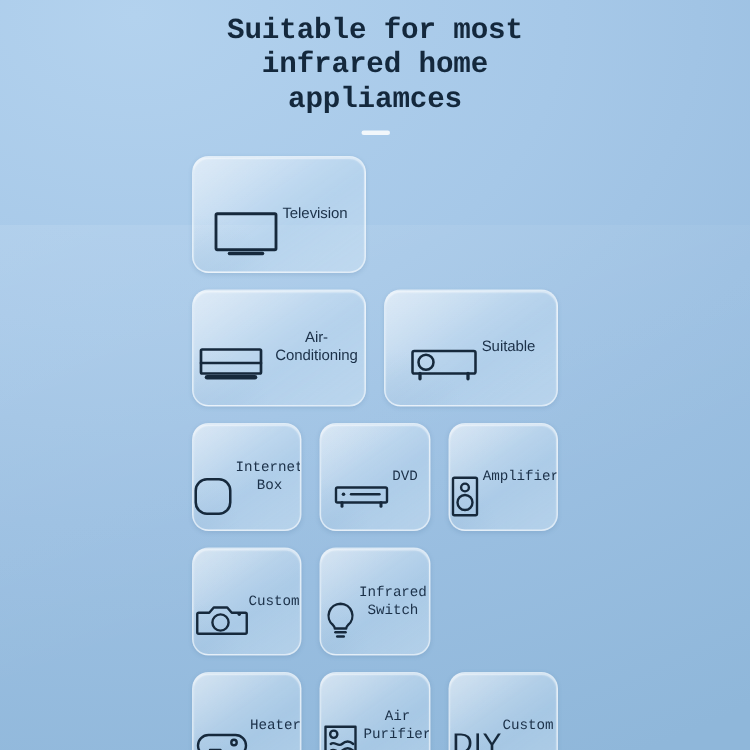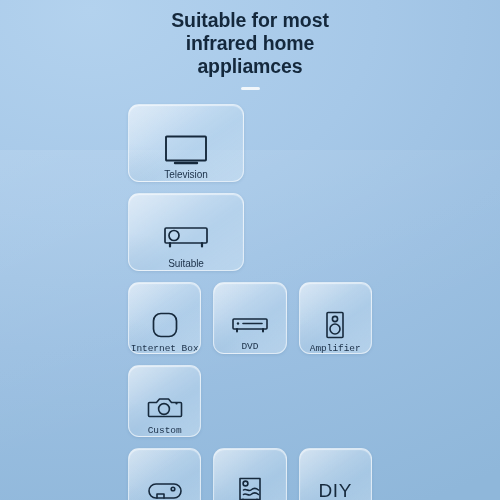--- a/index.html
+++ b/index.html
@@ -40,20 +40,21 @@
     z-index: 2;
   }
   .title {
     margin: 0 auto;
     width: 260px;
     font-size: 19.5px;
     line-height: 23px;
     font-weight: bold;
     color: #14283c;
     letter-spacing: -0.1px;
+    font-family: Liberation Mono, monospace;
   }
   .divider {
     margin: 9px auto 0 auto;
     width: 19px;
     height: 2.6px;
     border-radius: 2px;
     background: #f2f7fb;
   }
 
   
@@ -69,21 +70,21 @@
     margin-bottom: 11px;
   }
   .row.two .card { width: 116px; height: 78px; }
   .row.three .card { width: 73.3px; height: 72px; }
 
   .card {
     position: relative;
     box-sizing: border-box;
     border-radius: 11px;
     display: flex;
-    flex-direction: column;
+    flex-direction: row;
     align-items: center;
     justify-content: center;
     background:
       linear-gradient(145deg, rgba(255,255,255,0.50) 0%, rgba(233,243,251,0.42) 30%,
                       rgba(198,222,241,0.40) 58%, rgba(214,232,246,0.46) 100%);
     border: 1px solid rgba(255,255,255,0.55);
     box-shadow:
       0 1px 3px rgba(74,110,148,0.18),
       inset 0 1px 1px rgba(255,255,255,0.55);
     overflow: hidden;
@@ -172,20 +173,30 @@
           </svg>
         </div>
         <div class="label">Television</div>
       </div>
 
 
     </div>
 
     <div class="row two">
 
+      <div class="card">
+        <div class="icon-wrap">
+          <svg width="50" height="30" viewBox="0 0 50 30" fill="none" stroke="currentColor" stroke-width="1.8" stroke-linecap="round" stroke-linejoin="round">
+            <rect x="5" y="4" width="40" height="16" rx="0.8"></rect>
+            <line x1="5" y1="13" x2="45" y2="13"></line>
+            <line x1="9" y1="22.5" x2="41" y2="22.5" stroke-width="3"></line>
+          </svg>
+        </div>
+        <div class="label">Air-Conditioning</div>
+      </div>
 
       <div class="card">
         <div class="icon-wrap">
           <svg width="50" height="28" viewBox="0 0 50 28" fill="none" stroke="currentColor" stroke-width="1.7" stroke-linecap="round" stroke-linejoin="round">
             <rect x="4" y="4" width="42" height="15" rx="1.2"></rect>
             <circle cx="13" cy="11.5" r="5"></circle>
             <line x1="9" y1="19" x2="9" y2="22.5" stroke-width="2.2"></line>
             <line x1="41" y1="19" x2="41" y2="22.5" stroke-width="2.2"></line>
           </svg>
         </div>
@@ -238,20 +249,33 @@
           <svg width="36" height="28" viewBox="0 0 36 28" fill="none" stroke="currentColor" stroke-width="1.6" stroke-linecap="round" stroke-linejoin="round">
             <path d="M2.5 8.5h7l3-3.5h9l3 3.5h9a1 1 0 0 1 1 1v12a1 1 0 0 1-1 1H2.5a1 1 0 0 1-1-1v-12a1 1 0 0 1 1-1z"></path>
             <circle cx="17" cy="15" r="5.4"></circle>
             <circle cx="29.5" cy="9.5" r="1.1" fill="currentColor" stroke="none"></circle>
           </svg>
         </div>
         <div class="label">Custom</div>
       </div>
 
 
+      <div class="card">
+        <div class="icon-wrap">
+          <svg width="24" height="28" viewBox="0 0 24 28" fill="none" stroke="currentColor" stroke-width="1.6" stroke-linecap="round" stroke-linejoin="round">
+            <path d="M12 2.5a8 8 0 0 1 5 14.2c-.8.7-1.2 1.4-1.2 2.3h-7.6c0-.9-.4-1.6-1.2-2.3A8 8 0 0 1 12 2.5z"></path>
+            <line x1="8.6" y1="21.5" x2="15.4" y2="21.5"></line>
+            <line x1="9.8" y1="24.3" x2="14.2" y2="24.3"></line>
+          </svg>
+        </div>
+        <div class="label">
+          <span>Infrared</span><br>
+          <span>Switch</span>
+        </div>
+      </div>
 
     </div>
 
     <div class="row three">
 
       <div class="card">
         <div class="icon-wrap">
           <svg width="38" height="24" viewBox="0 0 38 24" fill="none" stroke="currentColor" stroke-width="1.6" stroke-linecap="round" stroke-linejoin="round">
             <rect x="3" y="5" width="32" height="14" rx="7"></rect>
             <circle cx="27" cy="10" r="1.8"></circle>

